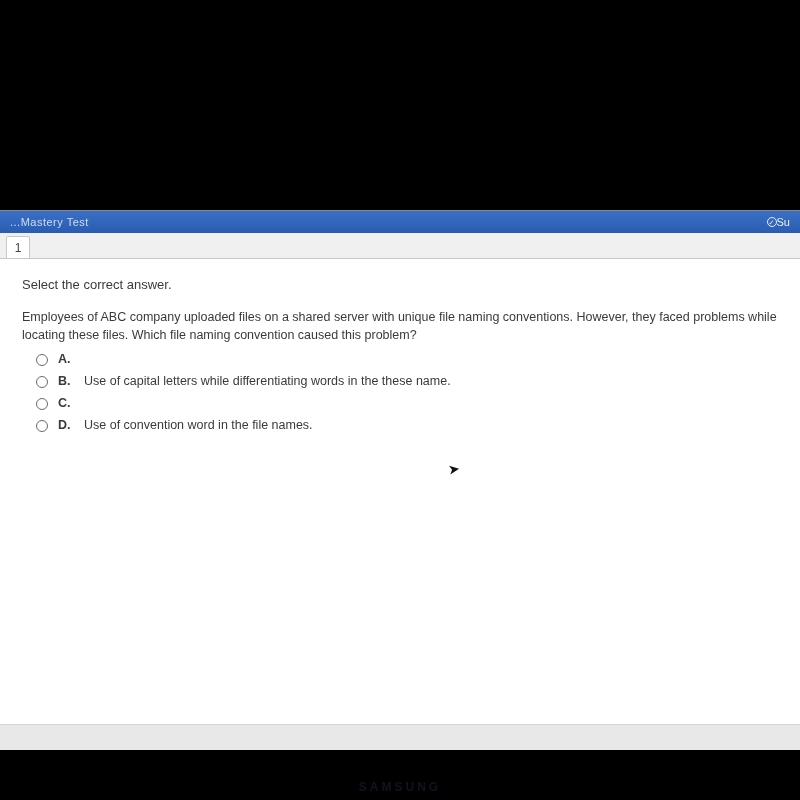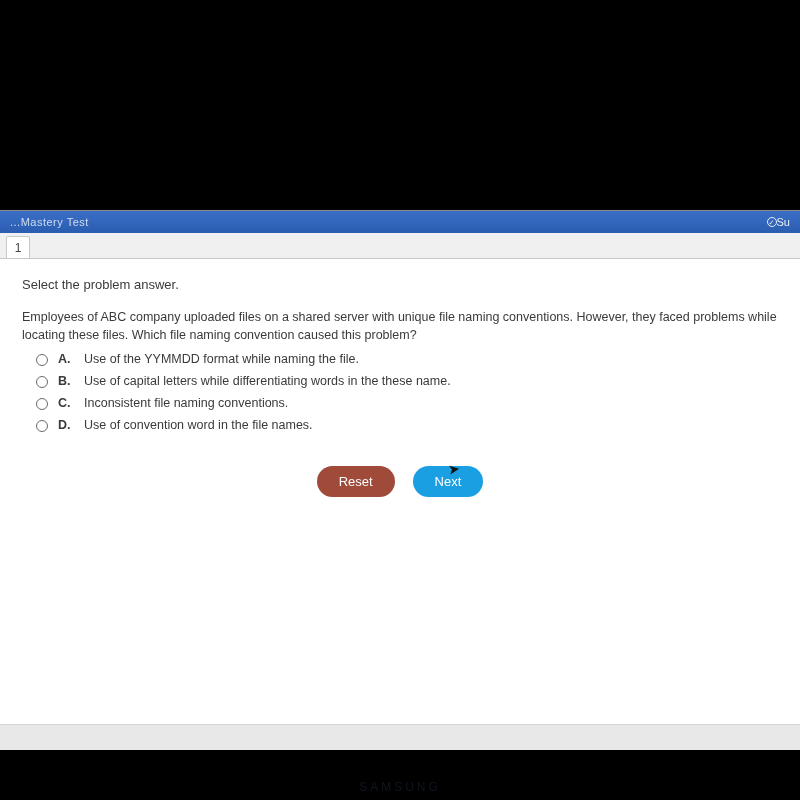--- a/index.html
+++ b/index.html
@@ -92,21 +92,21 @@
     }
     .footer {
       height:38px; background:#e8e8e8;
       border-top:1px solid #d4d4d4;
       font-size:10px; color:#9a9a9a;
       display:flex; align-items:flex-end; padding-left:18px;
     }
     .black-bottom { flex:1; background:#000; position:relative; }
     .brand {
       position:absolute; bottom:6px; left:50%; transform:translateX(-50%);
-      color:#2a3a5a; font-size:12px; letter-spacing:3px; font-weight:400;
+      color:#2a3a5a; font-size:12px; letter-spacing:3px; font-weight:700;
       opacity:.35;
     }
   </style>
 </head>
 <body>
 
 <div class="black-top"></div>
 
 <div class="screen">
 
@@ -116,50 +116,44 @@
       <span class="check-icon">✓</span>
       <span>Su</span>
     </span>
   </div>
 
   <div class="qbar">
     <div class="qtab">1</div>
   </div>
 
   <div class="content">
-    <div class="instruction">Select the problem answer.</div>
+    <div class="instruction">Select the correct answer.</div>
     <div class="prompt">Employees of ABC company uploaded files on a shared server with unique file naming conventions. However, they faced problems while locating these files. Which file naming convention caused this problem?</div>
 
     <div class="options">
       <div class="option">
         <span class="radio"></span>
         <span class="opt-letter">A.</span>
-        <span>Use of the YYMMDD format while naming the file.</span>
       </div>
       <div class="option">
         <span class="radio"></span>
         <span class="opt-letter">B.</span>
         <span>Use of capital letters while differentiating words in the these name.</span>
       </div>
       <div class="option">
         <span class="radio"></span>
         <span class="opt-letter">C.</span>
-        <span>Inconsistent file naming conventions.</span>
       </div>
       <div class="option">
         <span class="radio"></span>
         <span class="opt-letter">D.</span>
         <span>Use of convention word in the file names.</span>
       </div>
     </div>
 
-    <div class="buttons">
-      <button class="btn btn-reset">Reset</button>
-      <button class="btn btn-next">Next</button>
-    </div>
 
     <div class="cursor">➤</div>
   </div>
 
   <div class="footer">
     <span>rights reserved.</span>
   </div>
 </div>
 
 <div class="black-bottom">

